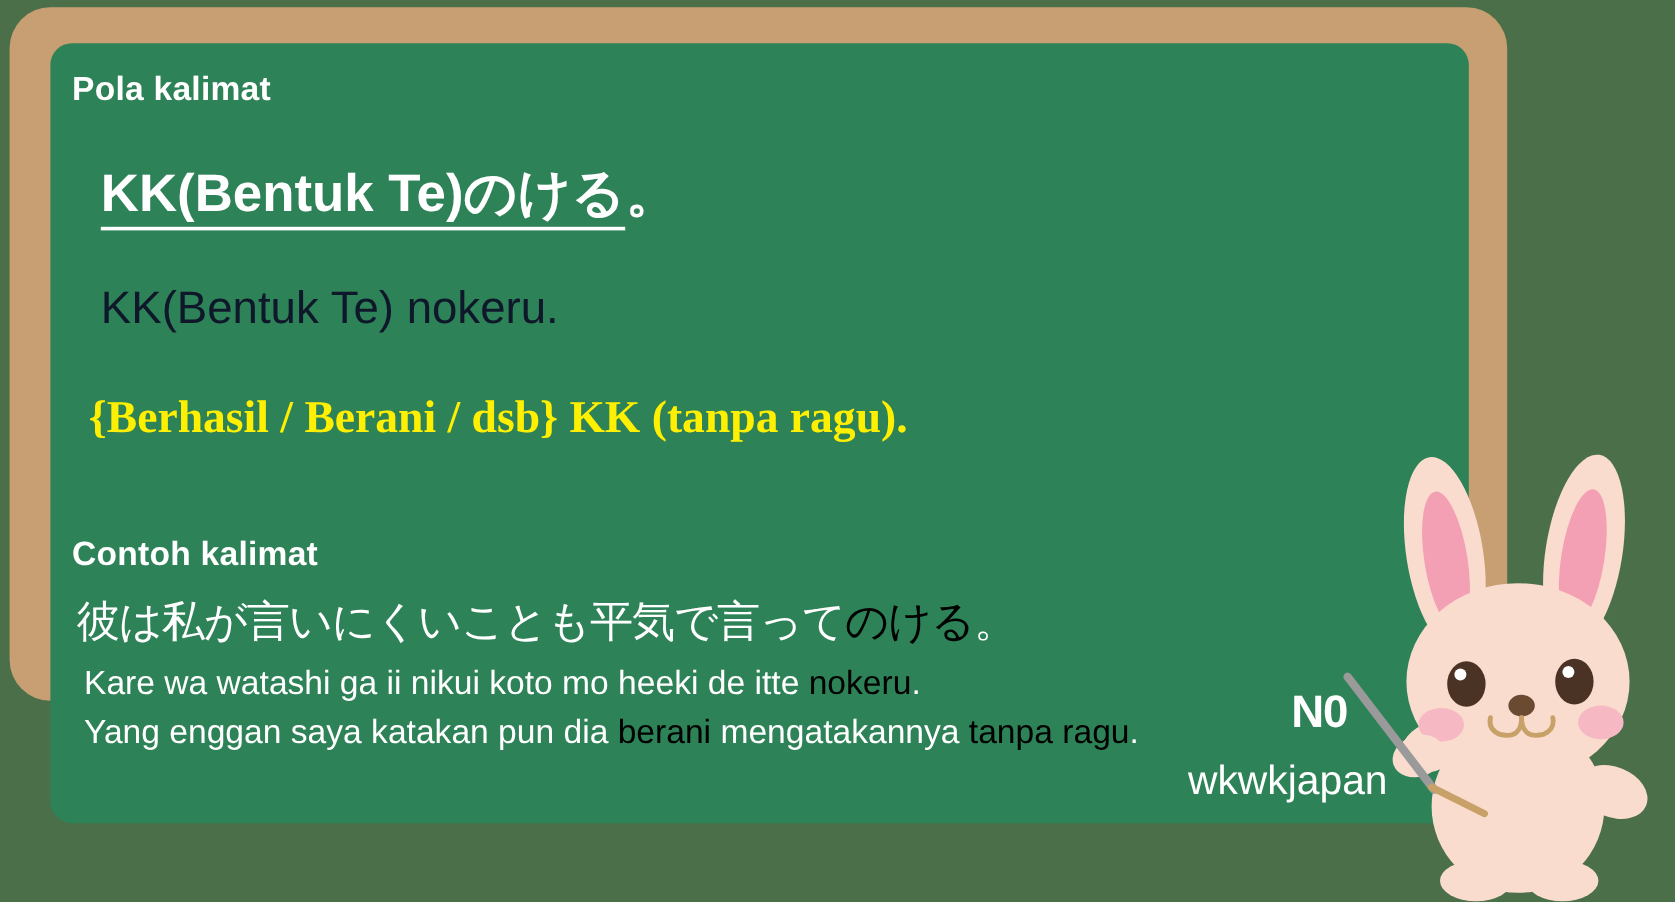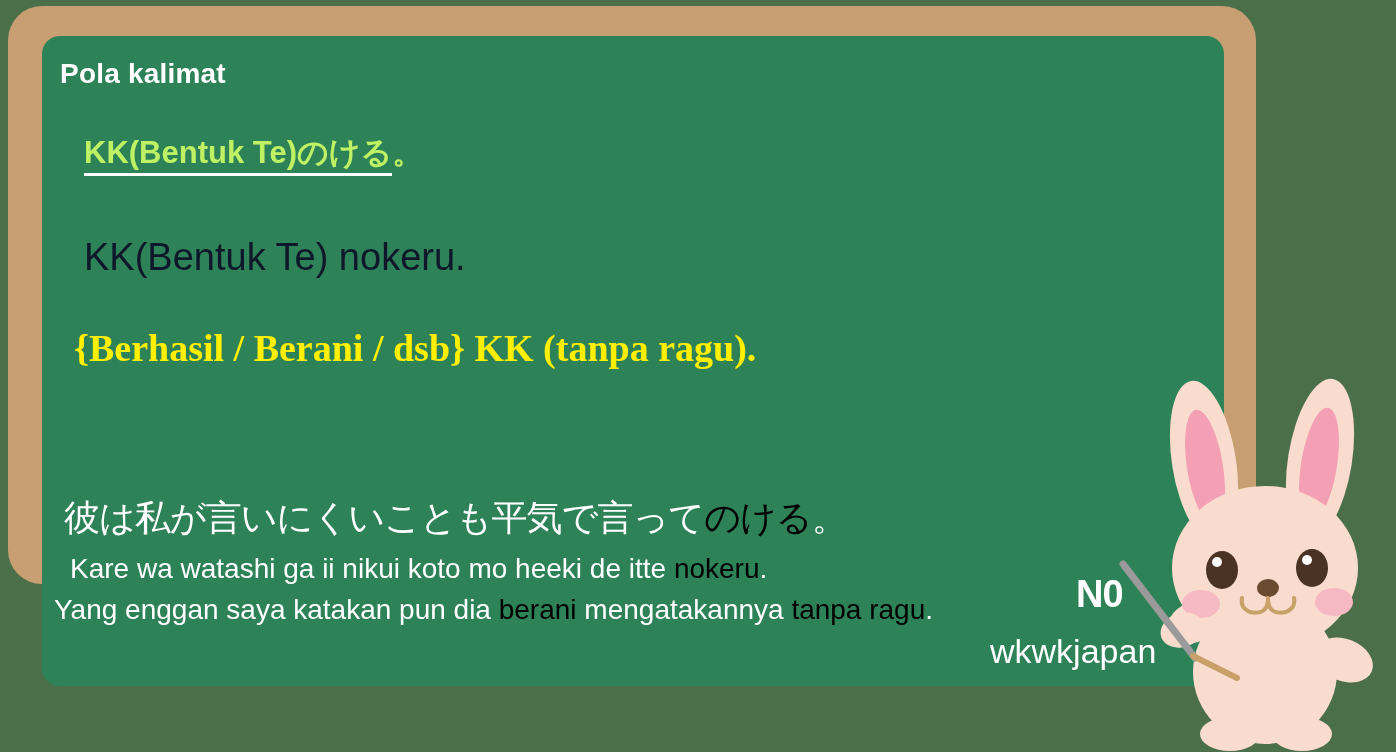--- a/index.html
+++ b/index.html
@@ -54,23 +54,23 @@
   }
   #label-contoh {
     left: 18px;
     top: 410px;
   }
 
   #pattern-main {
     position: absolute;
     left: 42px;
     top: 96px;
-    color: #bef264;
-    font-weight: bold;
-    font-size: 31px;
+    color: #ffffff;
+    font-weight: bold;
+    font-size: 44px;
     white-space: nowrap;
     letter-spacing: 0px;
   }
   #pattern-main .underlined {
     border-bottom: 3px solid #ffffff;
     padding-bottom: 3px;
   }
   #pattern-main .period {
     font-weight: bold;
   }
@@ -109,21 +109,21 @@
   #example-romaji {
     position: absolute;
     left: 28px;
     top: 517px;
     color: #ffffff;
     font-size: 28px;
     white-space: nowrap;
   }
   #example-id {
     position: absolute;
-    left: 12px;
+    left: 28px;
     top: 558px;
     color: #ffffff;
     font-size: 28px;
     white-space: nowrap;
   }
   .hl-orange { color: #000000; }
 
   
   #watermark-level {
     position: absolute;
@@ -173,20 +173,21 @@
     <div class="section-heading" id="label-pola">Pola kalimat</div>
 
     <div id="pattern-main">
       <span class="underlined">KK(Bentuk Te)のける</span><span class="period">。</span>
     </div>
 
     <div id="pattern-romaji">KK(Bentuk Te) nokeru.</div>
 
     <div id="pattern-meaning">{Berhasil / Berani / dsb} KK (tanpa ragu).</div>
 
+    <div class="section-heading" id="label-contoh">Contoh kalimat</div>
 
     <div id="example-jp">
       <span>彼は私が言いにくいことも平気で言って</span><span class="hl-orange">のける</span><span>。</span>
     </div>
 
     <div id="example-romaji">
       <span>Kare wa watashi ga ii nikui koto mo heeki de itte </span><span class="hl-orange">nokeru</span><span>.</span>
     </div>
 
     <div id="example-id">

